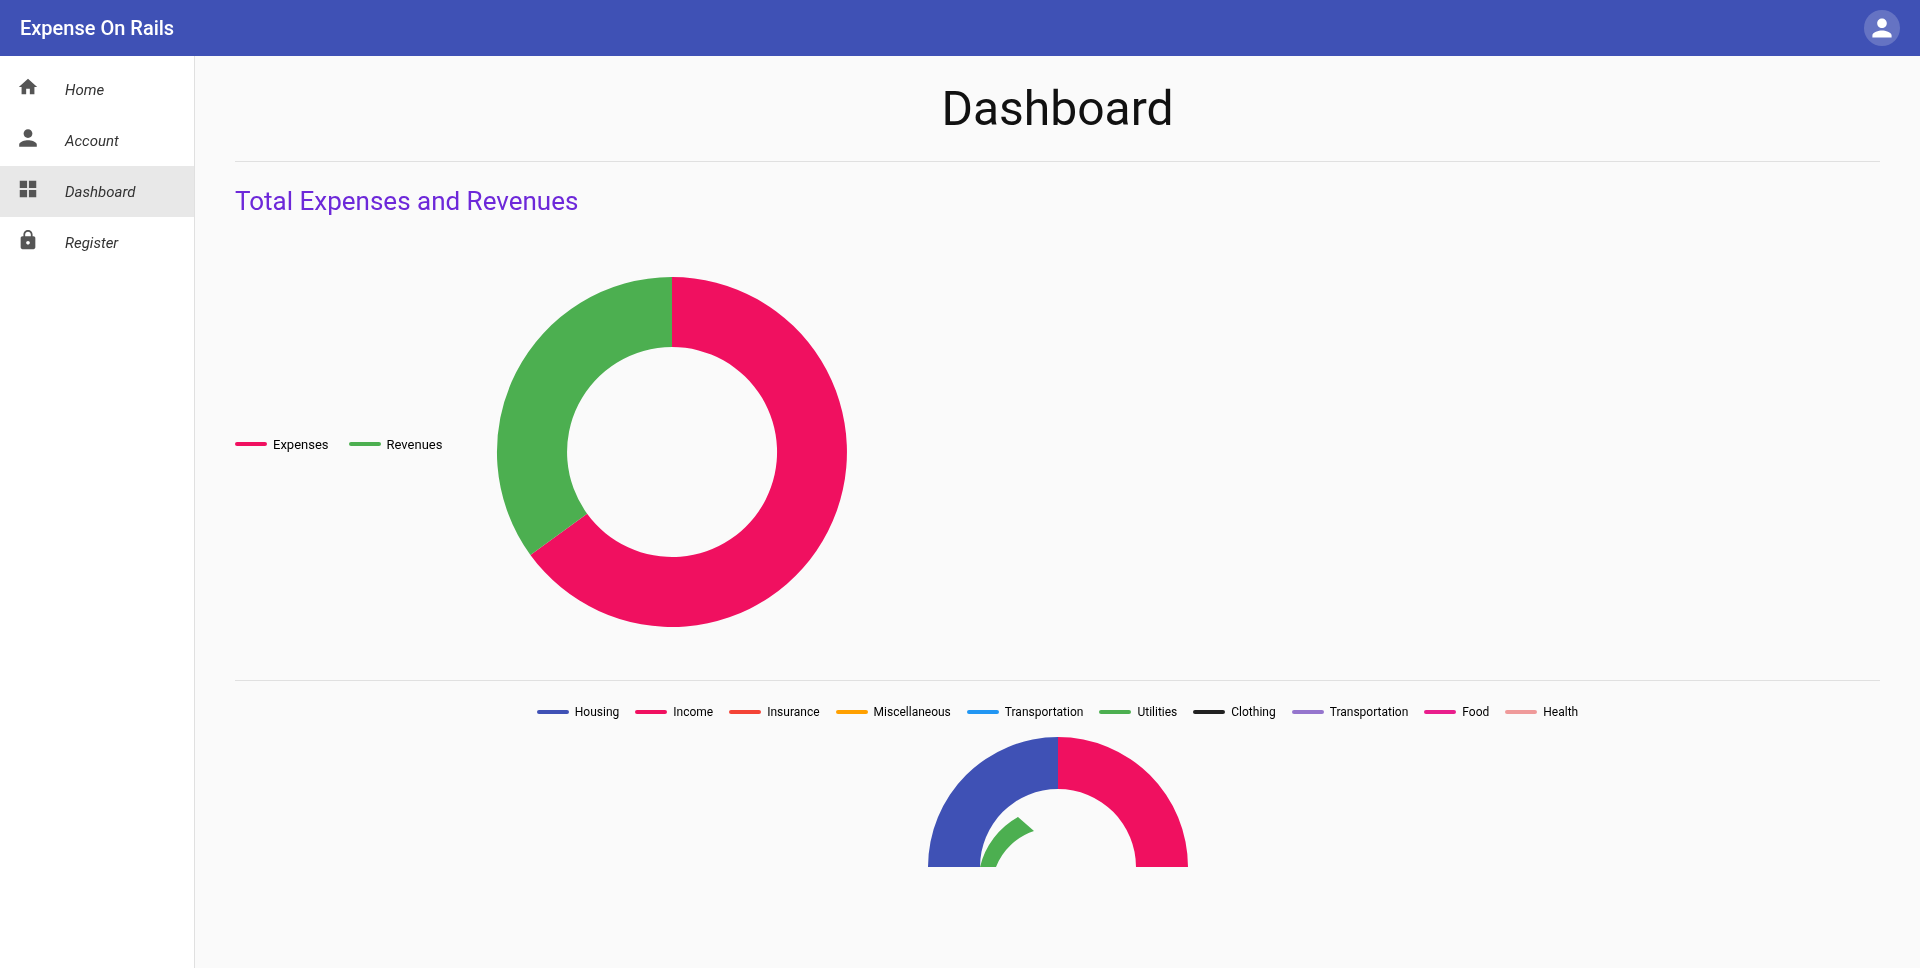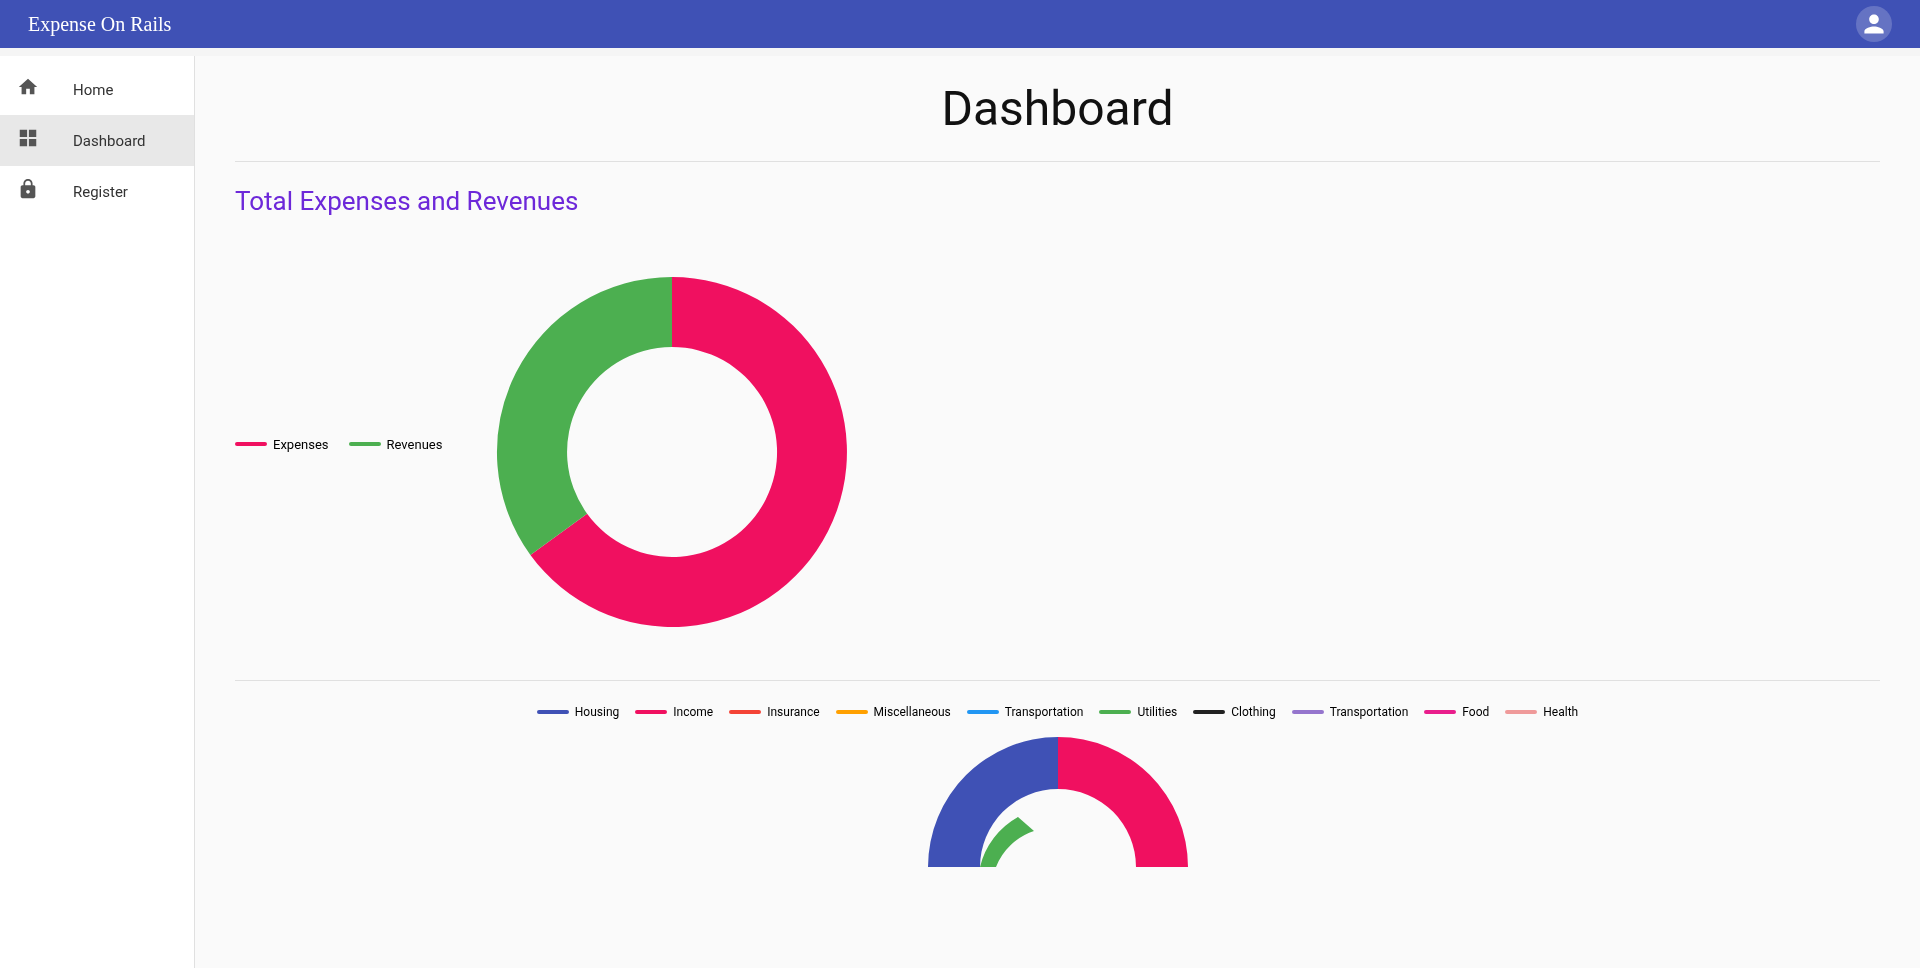--- a/index.html
+++ b/index.html
@@ -2,32 +2,31 @@
 <html><head>
   <meta charset="utf-8">
   <style>
     * { margin: 0; padding: 0; box-sizing: border-box; }
     body { font-family: Roboto, Arial, sans-serif; background: #f5f5f5; display: flex; flex-direction: column; height: 968px; overflow: hidden; }
 
     
     .top-nav {
       background: #3f51b5;
       color: white;
-      height: 48px;
+      height: 56px;
       display: flex;
       align-items: center;
-      padding: 0 28px;
+      padding: 0 20px;
       justify-content: space-between;
       flex-shrink: 0;
       width: 100%;
       position: fixed;
       top: 0;
       left: 0;
       z-index: 100;
-      font-family: Liberation Serif, serif;
     }
     .top-nav-title { font-size: 20px; font-weight: 500; }
     .top-nav-icon { width: 36px; height: 36px; border-radius: 50%; background: rgba(255,255,255,0.2); display: flex; align-items: center; justify-content: center; cursor: pointer; }
 
     
     .layout { display: flex; margin-top: 56px; height: calc(968px - 56px); }
 
     
     .sidebar {
       width: 195px;
@@ -36,21 +35,22 @@
       border-right: 1px solid #e0e0e0;
       padding-top: 8px;
     }
     .sidebar-item {
       display: flex;
       align-items: center;
       padding: 12px 16px;
       cursor: pointer;
       color: #333;
       font-size: 15px;
-      gap: 33px;
+      gap: 25px;
+      font-style: italic;
     }
     .sidebar-item.active { background: #e8e8e8; }
     .sidebar-icon { color: #555; font-size: 20px; width: 24px; text-align: center; }
 
     
     .main {
       flex: 1;
       overflow-y: auto;
       background: #fafafa;
       padding: 24px 40px;
@@ -124,20 +124,28 @@
 
   <aside class="sidebar">
     <div class="sidebar-item">
       <span class="sidebar-icon">
         <svg width="22" height="22" viewBox="0 0 24 24" fill="#555">
             <path d="M10 20v-6h4v6h5v-8h3L12 3 2 12h3v8z"></path>
           </svg>
       </span>
       <span>Home</span>
     </div>
+    <div class="sidebar-item">
+      <span class="sidebar-icon">
+        <svg width="22" height="22" viewBox="0 0 24 24" fill="#555">
+            <path d="M12 12c2.7 0 4.8-2.1 4.8-4.8S14.7 2.4 12 2.4 7.2 4.5 7.2 7.2 9.3 12 12 12zm0 2.4c-3.2 0-9.6 1.6-9.6 4.8v2.4h19.2v-2.4c0-3.2-6.4-4.8-9.6-4.8z"></path>
+          </svg>
+      </span>
+      <span>Account</span>
+    </div>
     <div class="sidebar-item active">
       <span class="sidebar-icon">
         <svg width="22" height="22" viewBox="0 0 24 24" fill="#555">
             <path d="M3 3h8v8H3zm0 10h8v8H3zm10-10h8v8h-8zm0 10h8v8h-8z"></path>
           </svg>
       </span>
       <span>Dashboard</span>
     </div>
     <div class="sidebar-item">
       <span class="sidebar-icon">

